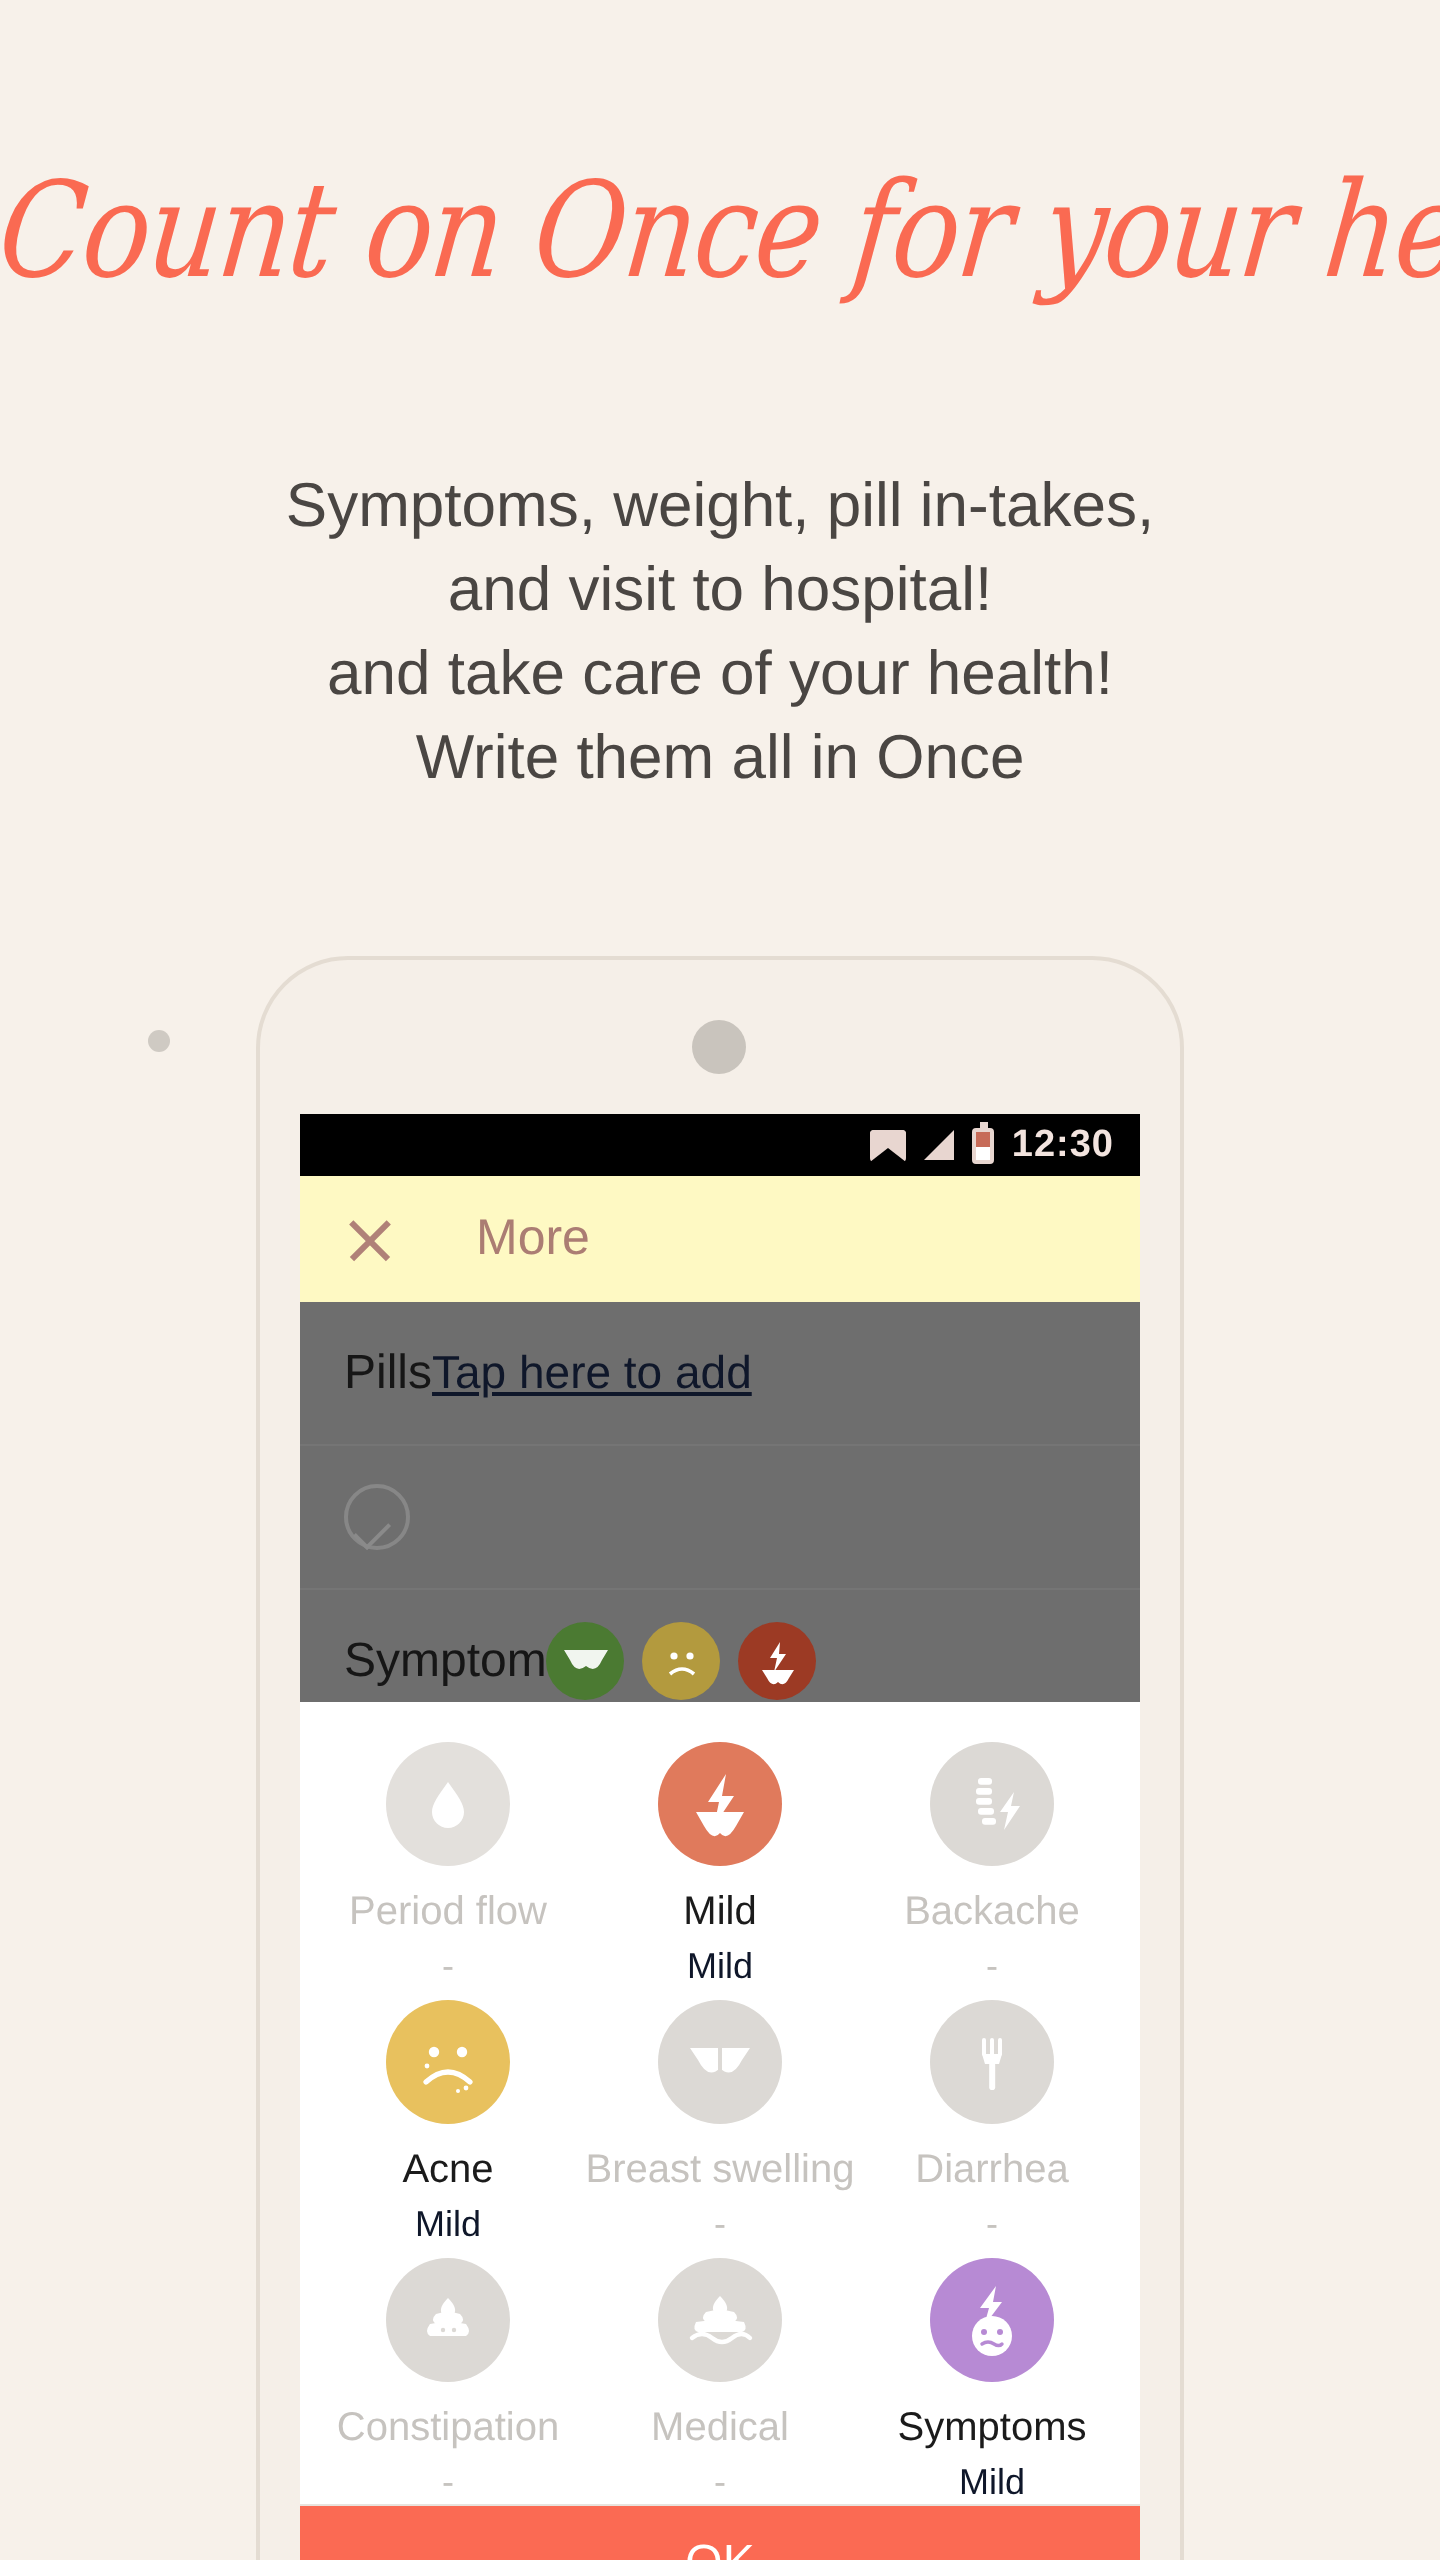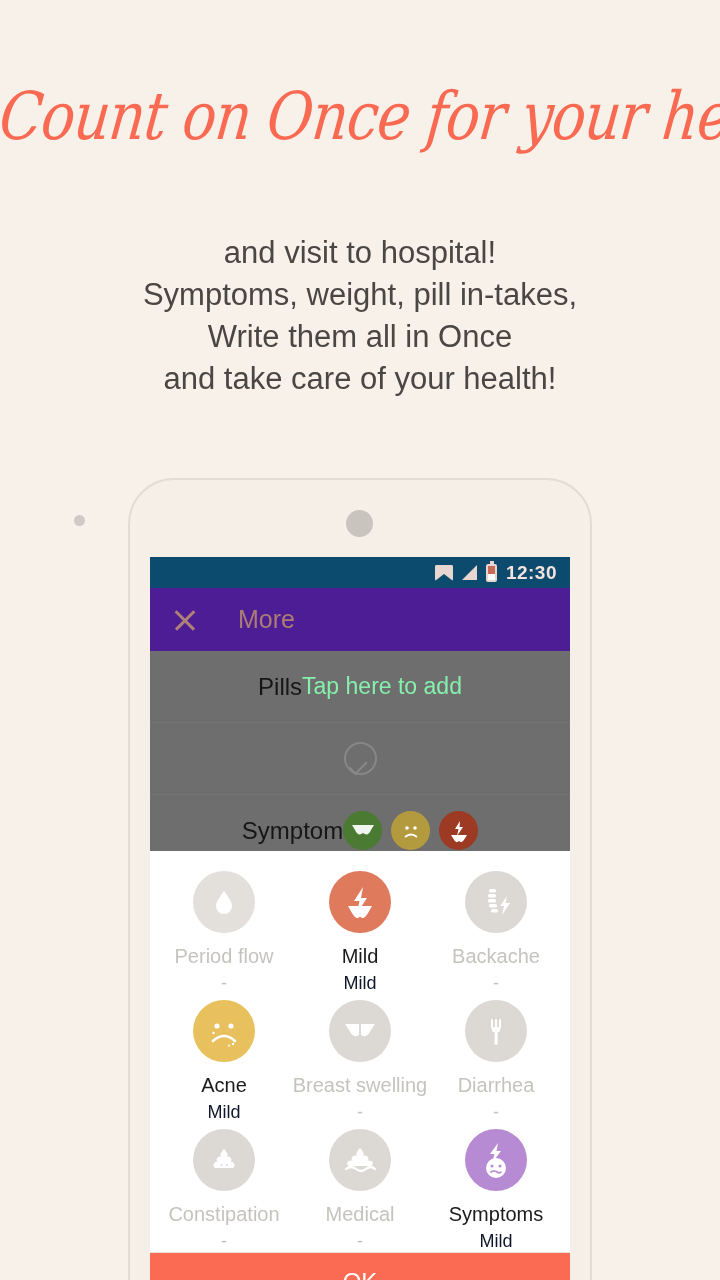--- a/index.html
+++ b/index.html
@@ -88,21 +88,21 @@
     top: 557px;
     width: 420px;
     height: 723px;
     background: #ffffff;
     overflow: hidden;
   }
 
   
   .statusbar {
     height: 31px;
-    background: #0c4a6e;
+    background: #000000;
     display: flex;
     align-items: center;
     justify-content: flex-end;
     padding-right: 13px;
     gap: 9px;
   }
   .sb-icon { display: flex; align-items: center; }
   .wifi-glyph {
     width: 0; height: 0;
     border-left: 9px solid #e8d6d0;
@@ -133,21 +133,21 @@
   .sb-time {
     color: #f3e4df;
     font-size: 19px;
     font-weight: bold;
     letter-spacing: 0.5px;
   }
 
   
   .toolbar {
     height: 63px;
-    background: #4c1d95;
+    background: #fef9c3;
     display: flex;
     align-items: center;
     padding-left: 22px;
     gap: 40px;
   }
   .close-icon {
     width: 26px; height: 26px;
     position: relative;
     flex: 0 0 auto;
   }
@@ -169,33 +169,34 @@
   
   .list-area {
     background: #6e6e6e;
     height: 200px;
     position: relative;
   }
   .list-row {
     height: 72px;
     display: flex;
     align-items: center;
-    justify-content: center;
+    justify-content: flex-start;
     padding: 16px 22px;
     border-bottom: 1px solid #757575;
   }
   .list-row-label {
     color: #161616;
     font-size: 24px;
     font-weight: 300;
   }
   .list-row-hint {
-    color: #86efac;
+    color: #0f172a;
     font-size: 23px;
     font-weight: 300;
+    text-decoration: underline;
   }
   .check-circle {
     width: 33px; height: 33px;
     border: 2px solid #878787;
     border-radius: 50%;
     position: relative;
   }
   .check-circle::after {
     content: "";
     position: absolute;
@@ -278,24 +279,24 @@
     border-top: 1px solid #e8e3dd;
     flex: 0 0 auto;
   }
 </style>
 </head>
 <body>
 
 <div class="headline">Count on Once for your health</div>
 
 <div class="subtitle">
+  <div>Symptoms, weight, pill in-takes,</div>
   <div>and visit to hospital!</div>
-  <div>Symptoms, weight, pill in-takes,</div>
+  <div>and take care of your health!</div>
   <div>Write them all in Once</div>
-  <div>and take care of your health!</div>
 </div>
 
 <div class="phone"></div>
 <div class="sensor-dot"></div>
 <div class="speaker-dot"></div>
 
 <div class="screen">
 
   <div class="statusbar">
     <span class="sb-icon">

